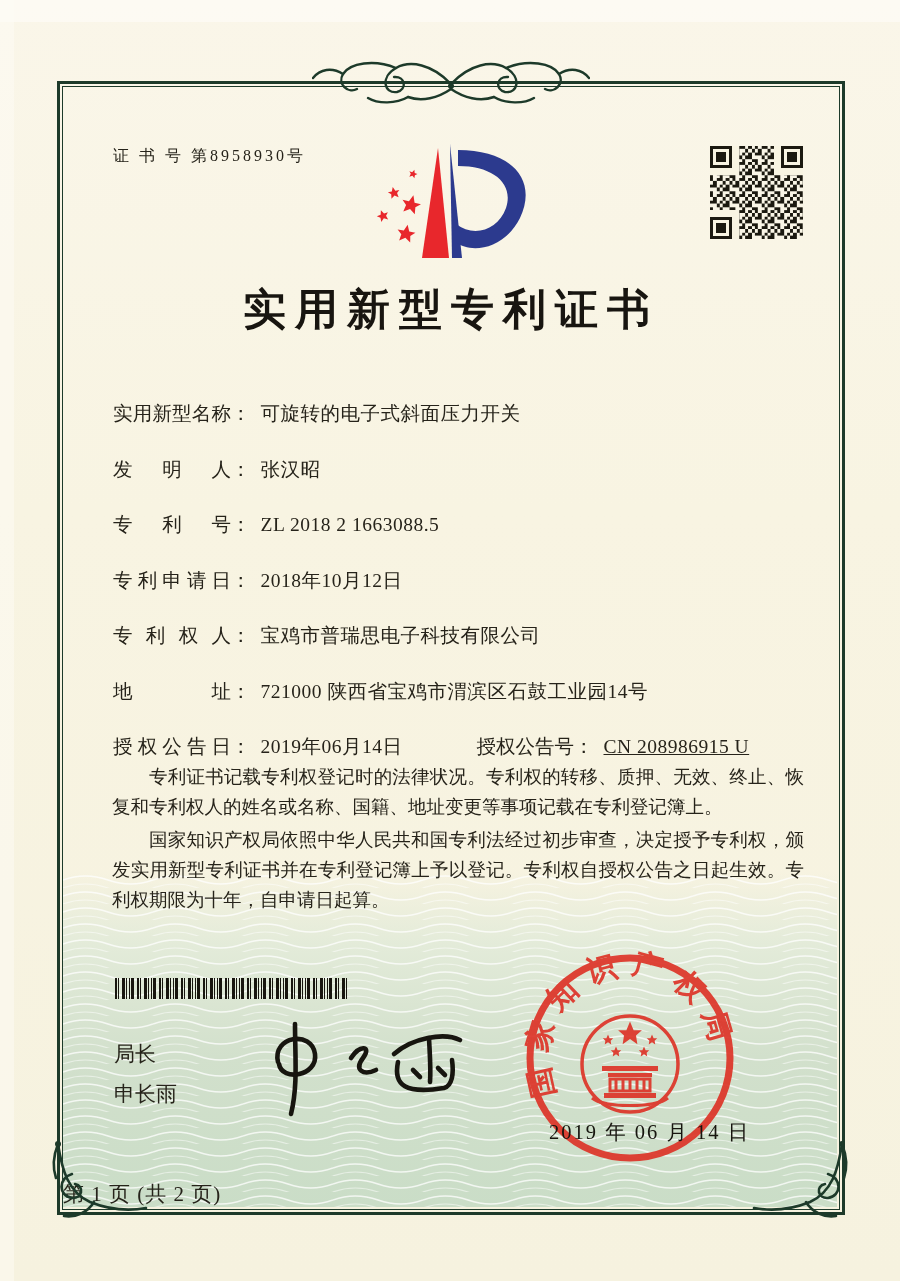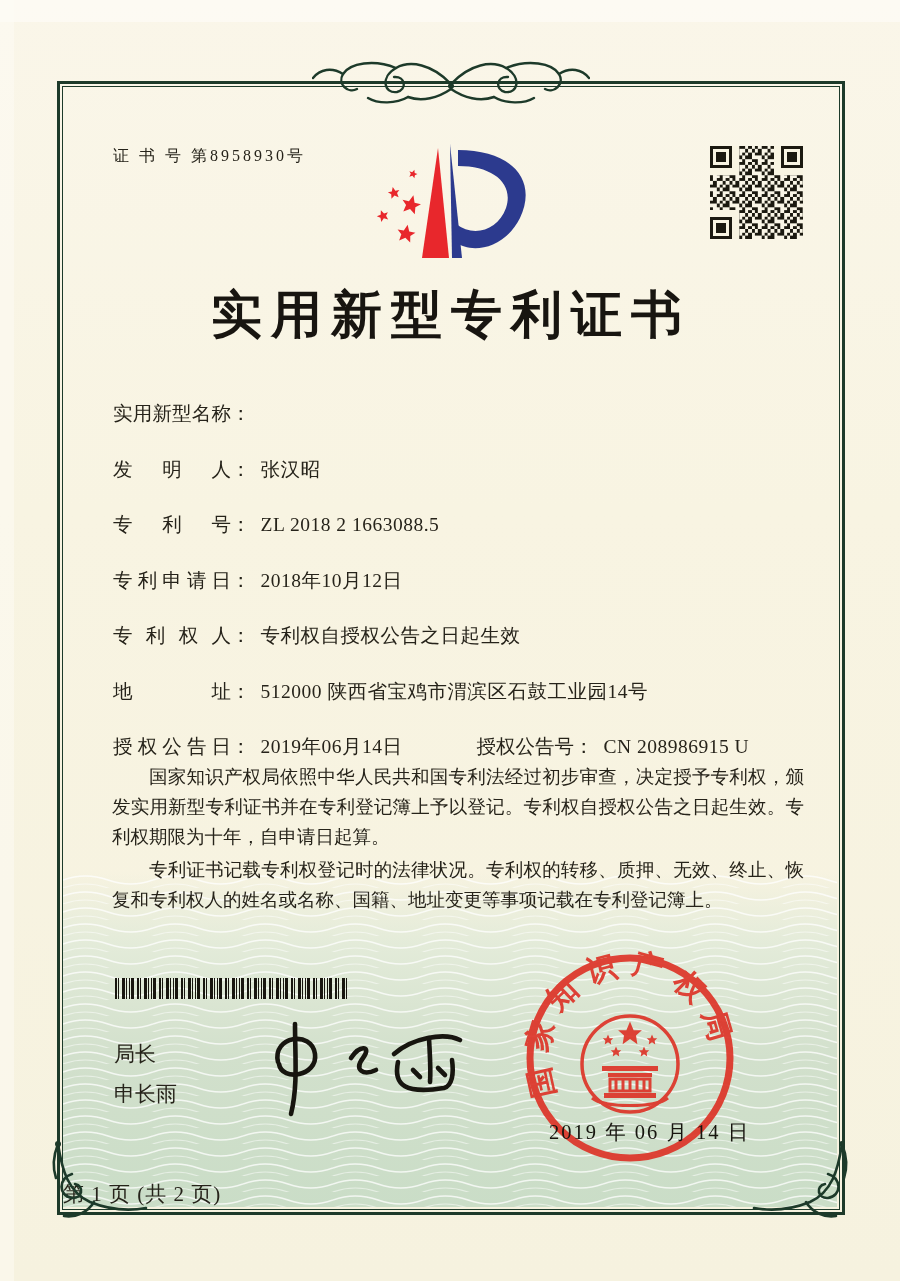--- a/index.html
+++ b/index.html
@@ -17,29 +17,29 @@
   .band{position:absolute;left:63px;top:872px;width:774px;height:335px;
     background:linear-gradient(180deg,rgba(246,242,223,0) 0%,#e3ebd9 22%,#d2e0cc 55%,#caddc7 100%);}
   .band svg{position:absolute;left:0;top:0;width:100%;height:100%;}
 
   .cert-no{position:absolute;left:113px;top:146px;font-size:16px;letter-spacing:3px;}
 
   .logo{position:absolute;left:352px;top:136px;width:220px;height:132px;}
   .qr{position:absolute;left:710px;top:146px;width:93px;height:93px;}
 
   .title{position:absolute;left:60px;right:58px;top:281px;text-align:center;
-    font-size:51px;font-weight:bold;letter-spacing:9px;color:#181510;}
+    font-size:43px;font-weight:bold;letter-spacing:9px;color:#181510;}
 
   .fields{position:absolute;left:113px;top:386px;width:700px;font-size:19.5px;}
   .field-row{height:55.5px;display:flex;align-items:center;white-space:nowrap;}
   .f-label{display:inline-block;width:118px;text-align:justify;text-align-last:justify;}
   .f-colon{display:inline-block;margin-right:10px;}
   .f-value{letter-spacing:.5px;}
   .grant-row{display:flex;}
-  .grant-second{margin-left:74px;}
+  .grant-second{margin-left:74px;text-decoration:underline;}
   .grant-second .f-label{width:auto;text-align-last:auto;}
 
   .paragraphs{position:absolute;left:112px;top:762px;width:692px;
     font-size:18.5px;line-height:30px;text-align:justify;}
   .paragraphs p{margin:0 0 3px 0;text-indent:2em;}
 
   .barcode{position:absolute;left:115px;top:978px;width:232px;height:21px;
     background:repeating-linear-gradient(90deg,
       #18160f 0 2px,rgba(0,0,0,0) 2px 3px,#18160f 3px 4px,rgba(0,0,0,0) 4px 7px,
       #18160f 7px 10px,rgba(0,0,0,0) 10px 11px,#18160f 11px 12px,rgba(0,0,0,0) 12px 14px,
@@ -170,59 +170,60 @@
         <rect x="2" y="24" width="3" height="3"></rect>
     </g>
   </svg>
 
   <div class="title">实用新型专利证书</div>
 
   <div class="fields">
     <div class="field-row">
       <span class="f-label">实用新型名称</span>
         <span class="f-colon">：</span>
+        <span class="f-value">可旋转的电子式斜面压力开关</span>
     </div>
     <div class="field-row">
       <span class="f-label">发明人</span>
         <span class="f-colon">：</span>
         <span class="f-value">张汉昭</span>
     </div>
     <div class="field-row">
       <span class="f-label">专利号</span>
         <span class="f-colon">：</span>
         <span class="f-value">ZL 2018 2 1663088.5</span>
     </div>
     <div class="field-row">
       <span class="f-label">专利申请日</span>
         <span class="f-colon">：</span>
         <span class="f-value">2018年10月12日</span>
     </div>
     <div class="field-row">
       <span class="f-label">专利权人</span>
         <span class="f-colon">：</span>
-        <span class="f-value">专利权自授权公告之日起生效</span>
+        <span class="f-value">宝鸡市普瑞思电子科技有限公司</span>
     </div>
     <div class="field-row">
       <span class="f-label">地址</span>
         <span class="f-colon">：</span>
-        <span class="f-value">512000 陕西省宝鸡市渭滨区石鼓工业园14号</span>
+        <span class="f-value">721000 陕西省宝鸡市渭滨区石鼓工业园14号</span>
     </div>
     <div class="field-row grant-row">
       <span>
         <span class="f-label">授权公告日</span><span class="f-colon">：</span><span class="f-value">2019年06月14日</span>
       </span>
       <span class="grant-second">
         <span class="f-label">授权公告号</span><span class="f-colon">：</span><span class="f-value">CN 208986915 U</span>
       </span>
     </div>
   </div>
 
   <div class="paragraphs">
+    <p>专利证书记载专利权登记时的法律状况。专利权的转移、质押、无效、终止、恢复和专利权人的姓名或名称、国籍、地址变更等事项记载在专利登记簿上。</p>
     <p>国家知识产权局依照中华人民共和国专利法经过初步审查，决定授予专利权，颁发实用新型专利证书并在专利登记簿上予以登记。专利权自授权公告之日起生效。专利权期限为十年，自申请日起算。</p>
-    <p>专利证书记载专利权登记时的法律状况。专利权的转移、质押、无效、终止、恢复和专利权人的姓名或名称、国籍、地址变更等事项记载在专利登记簿上。</p>
   </div>
 
   <div class="barcode"></div>
 
   <div class="director-title">局长</div>
   <div class="director-name">申长雨</div>
 
   <svg class="signature" viewBox="0 0 230 100">
     <g stroke="#17150f" fill="none" stroke-width="4.6" stroke-linecap="round" stroke-linejoin="round">
       <path d="M30,44 C24,18 64,12 67,36 C70,58 34,64 31,46"></path>

